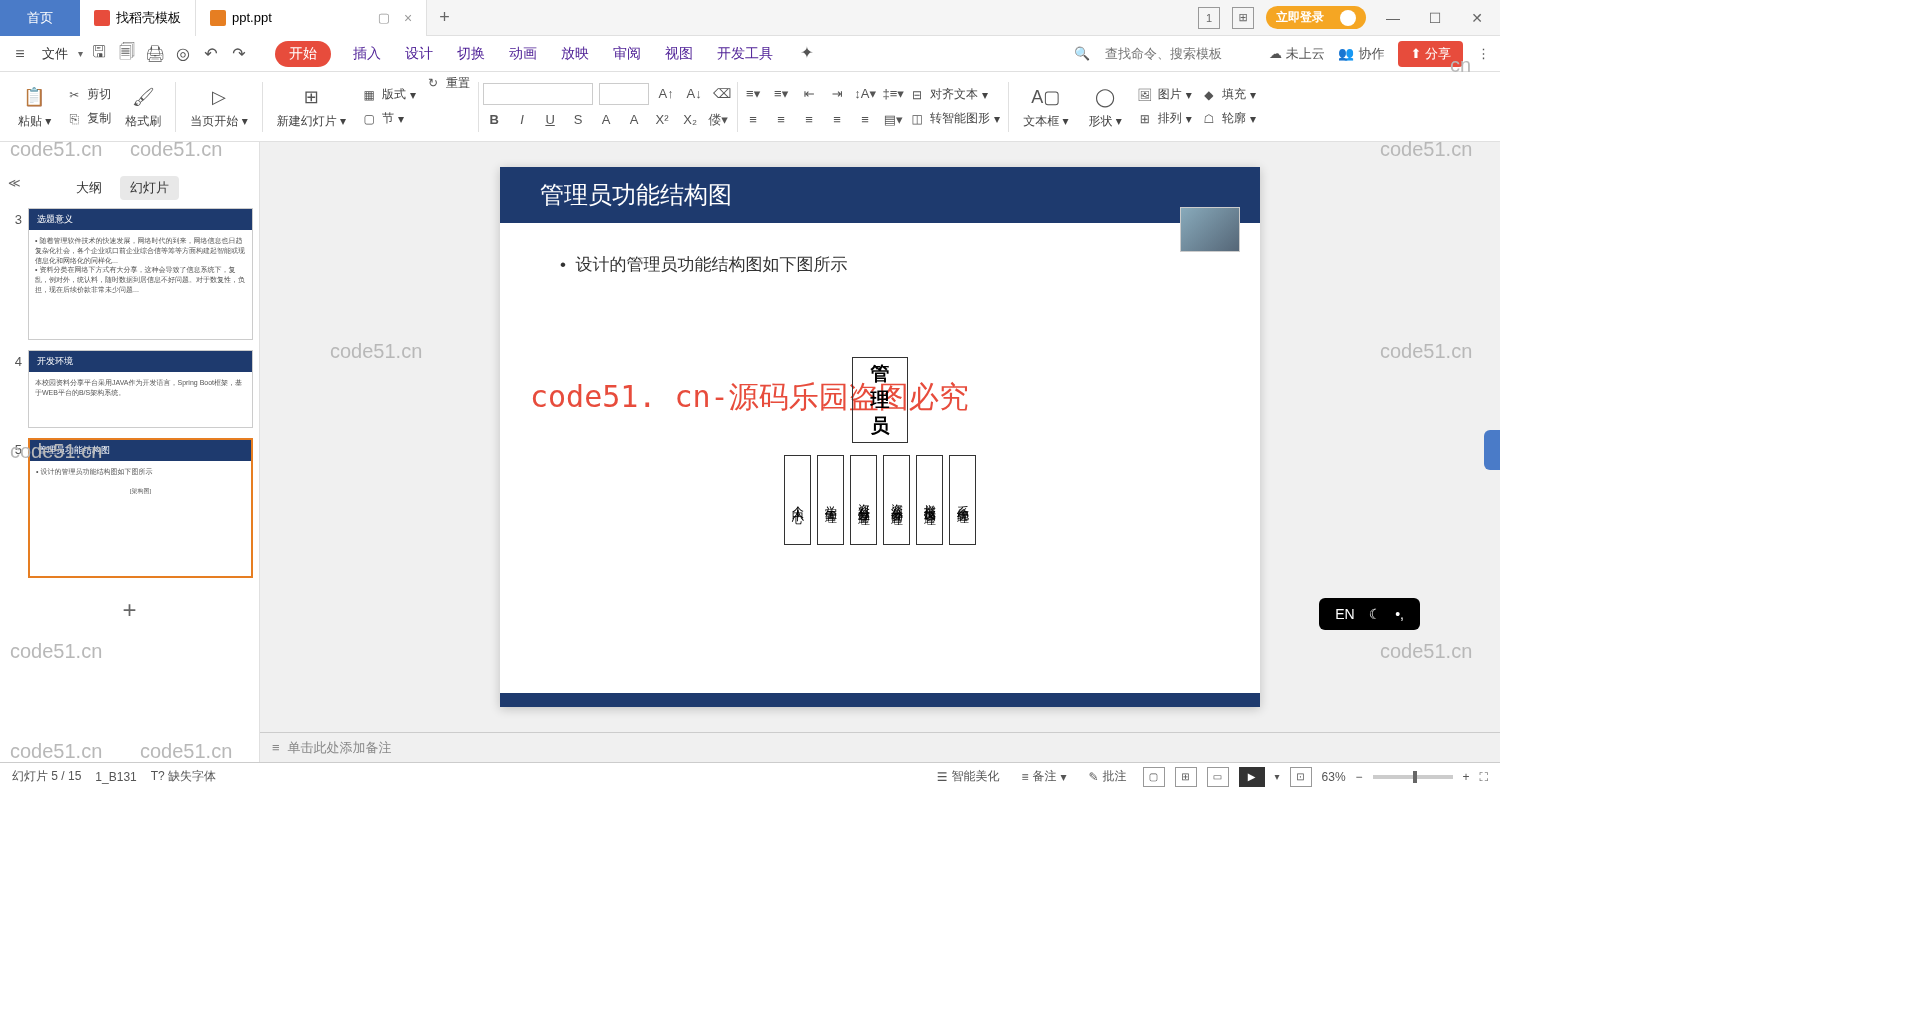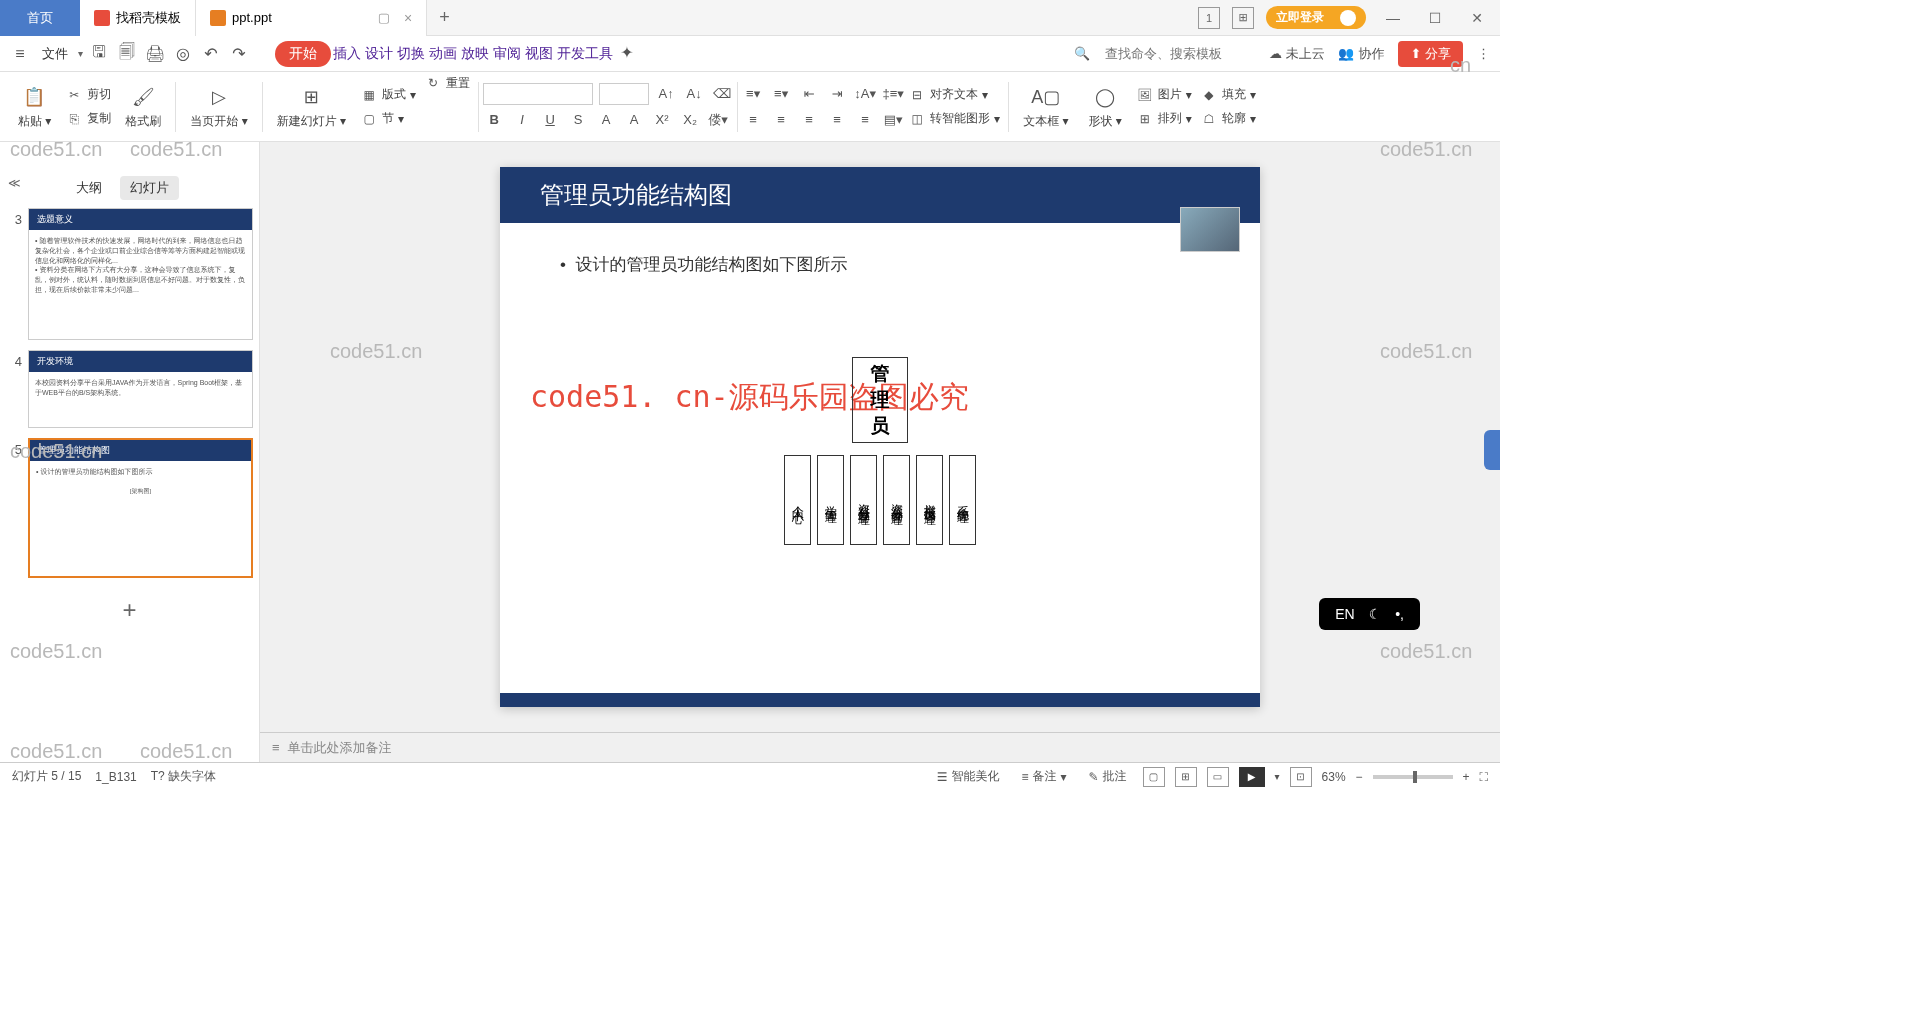--- a/index.html
+++ b/index.html
@@ -15,21 +15,21 @@
 .tab-close{margin-left:8px;color:#999;font-size:14px;}
 .tab-add{padding:0 12px;color:#666;font-size:18px;}
 .titlebar-right{margin-left:auto;display:flex;align-items:center;gap:12px;padding-right:8px;}
 .login-btn{background:#f5a623;color:#fff;padding:3px 10px;border-radius:12px;font-size:12px;display:flex;align-items:center;gap:16px;font-weight:bold;}
 .avatar-circle{width:16px;height:16px;background:#fff;border-radius:50%;}
 .win-btn{width:30px;height:30px;display:flex;align-items:center;justify-content:center;color:#666;font-size:14px;}
 .icon-btn{width:22px;height:22px;border:1px solid #999;display:flex;align-items:center;justify-content:center;font-size:11px;color:#666;}
 .menubar{height:36px;display:flex;align-items:center;border-bottom:1px solid #e0e0e0;padding:0 8px;gap:4px;}
 .menu-icon{width:24px;height:24px;display:flex;align-items:center;justify-content:center;color:#555;}
 .menu-label{font-size:13px;padding:0 6px;color:#333;}
-.menu-tabs{display:flex;margin-left:20px;}
+.menu-tabs{display:flex;gap:20px;margin-left:20px;}
 .menu-tab{font-size:14px;color:#4c1d95;padding:4px 2px;}
 .menu-tab.active{background:#e74c3c;color:#fff;padding:4px 14px;border-radius:14px;}
 .menu-right{margin-left:auto;display:flex;align-items:center;gap:14px;font-size:13px;color:#555;}
 .share-btn{background:#e74c3c;color:#fff;padding:4px 12px;border-radius:4px;font-size:13px;}
 .search-box{border:none;font-size:13px;color:#999;width:150px;outline:none;}
 .ribbon{height:70px;display:flex;align-items:center;border-bottom:1px solid #e0e0e0;padding:0 8px;}
 .rib-group{display:flex;flex-direction:column;align-items:center;padding:0 10px;gap:2px;}
 .rib-group.v{flex-direction:column;}
 .rib-stack{display:flex;flex-direction:column;gap:2px;}
 .rib-row{display:flex;align-items:center;gap:6px;}

